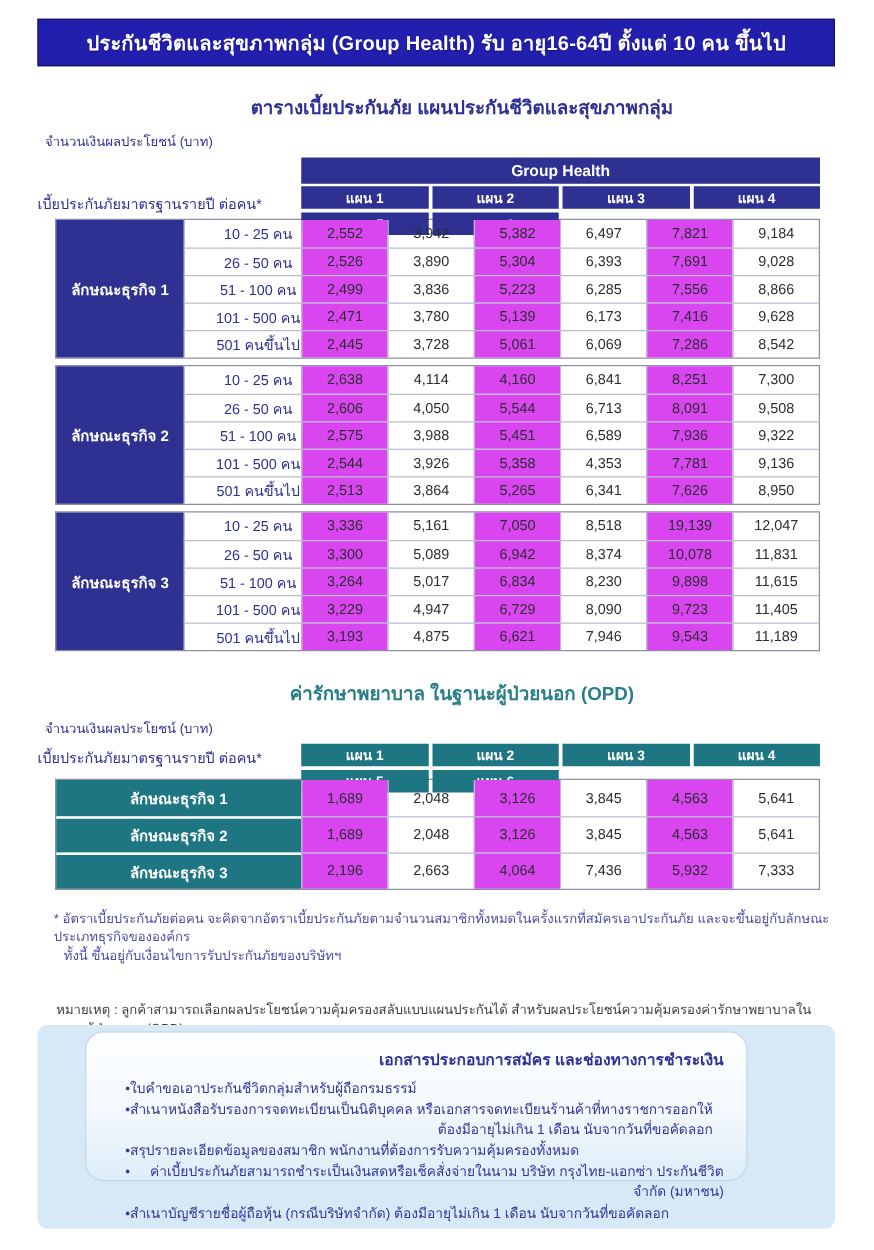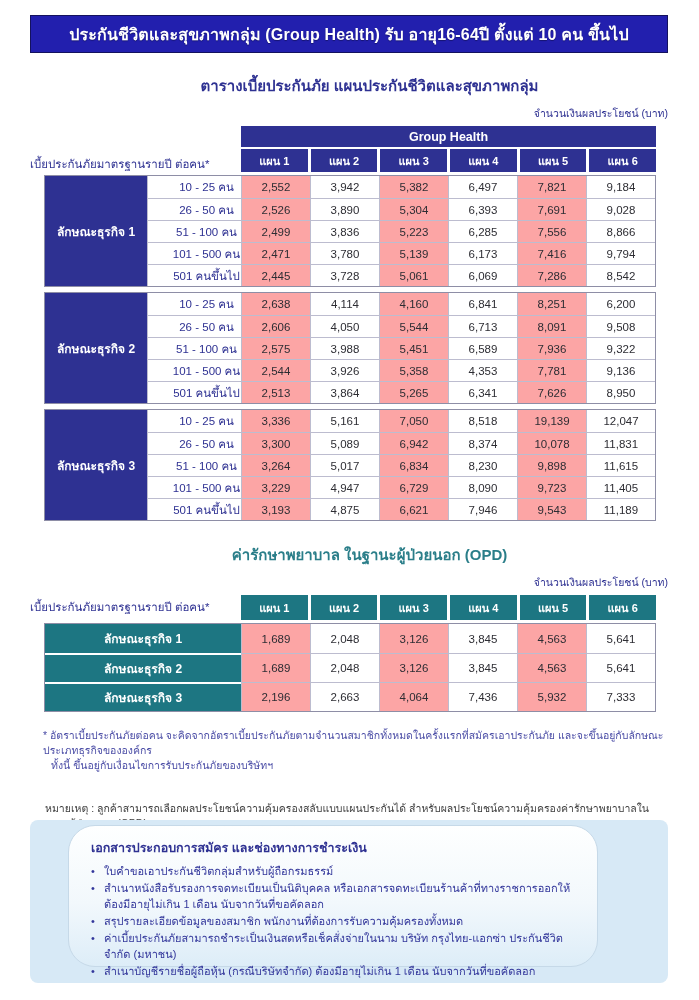--- a/index.html
+++ b/index.html
@@ -13,35 +13,35 @@
     margin:15px 31px 0 30px; height:38px; background:#221fae;
     border:1px solid #14125e;
     display:flex; align-items:center; justify-content:center;
   }
   .title-bar .t {
     color:#ffffff; font-weight:bold; font-size:16px; letter-spacing:.2px;
     text-shadow:0 1px 1px rgba(0,0,0,.35); white-space:nowrap;
   }
   .sec-title { margin:21px 0 0 40px; font-size:15px; font-weight:bold; color:#2e3192;text-align:center; }
   .sec-title.opd { color:#2a7e89; margin-top:22px; }
-  .benefit-note { text-align:right; margin:7px 31px 4px 0; font-size:10.5px; color:#2e3192; }
+  .benefit-note { text-align:left; margin:7px 31px 4px 0; font-size:10.5px; color:#2e3192;padding-left:36px; }
 
   .tbl { position:relative; }
   .left-header { position:absolute; left:30px; font-size:11.5px; color:#2e3192; white-space:nowrap; }
   .tbl.life .left-header { top:27px; height:23px; line-height:23px; }
   .tbl.opd  .left-header { top:0;    height:25px; line-height:25px; }
 
   .gh-header {
     margin-left:241px; width:415px; height:21px; background:#2e3192;
     color:#fff; font-weight:bold; font-size:12.5px;
     display:flex; align-items:center; justify-content:center;
   }
   .plan-row {
     margin-left:241px; width:415px; display:grid;
-    grid-template-columns:repeat(6,1fr); gap:3px; margin-top:2px;
+    grid-template-columns:repeat(4,1fr); gap:3px; margin-top:2px;
   }
   .tbl.life .plan-row { height:23px; }
   .tbl.opd  .plan-row { height:25px; }
   .plan-chip {
     background:#2e3192; color:#fff; font-size:11px; font-weight:bold;
     display:flex; align-items:center; justify-content:center;
   }
   .tbl.opd .plan-chip { background:#1d7682; }
 
   .grp {
@@ -54,21 +54,21 @@
   .grp .biz {
     grid-row:1/6; background:#2e3192; color:#fff; font-weight:bold; font-size:12px;
     display:flex; align-items:center; justify-content:center;
   }
   .cell {
     display:flex; align-items:center; justify-content:center;
     font-size:11.5px; border-left:1px solid #bcbccf;
   }
   .cell.rt { border-top:1px solid #bcbccf; }
   .cell.size { color:#2e3192;padding-left:24px; }
-  .cell.alt { background:#fca5a5; }
+  .cell.alt { background:#d946ef; }
   .cell.num { color:#2d2d33; }
 
   .opd-body {
     margin-left:44px; margin-top:3px; width:612px; display:grid;
     grid-template-columns:196px repeat(6,69px); grid-auto-rows:29px;
     border:1px solid #8e8ea6; background:#fff;
   }
   .opd-body .biz2 {
     background:#1d7682; color:#fff; font-weight:bold; font-size:12px;
     display:flex; align-items:center; justify-content:center;
@@ -78,23 +78,23 @@
   .footnote { margin:16px 28px 0 43px; font-size:10.5px; color:#4b4da6; line-height:1.45; }
   .footnote .l2 { margin-left:8px; }
   .remark { margin:27px 28px 0 45px; font-size:10.5px; color:#3d3d3d; line-height:1.5; }
   .remark .l2 { margin-left:50px; }
 
   .band {
     position:absolute; left:30px; top:820px; width:638px; height:163px;
     background:#d7e9f6; border-radius:8px;
   }
   .card {
-    position:absolute; left:38px; top:5px; width:530px; height:142px;
+    position:absolute; left:38px; top:5px; width:530px; height:120px;
     background:linear-gradient(180deg,#feffff 0%,#f2f8fc 55%,#ddedf8 100%);
-    border:1px solid #c6d9e8; border-radius:27px; padding:12px 18px 10px 22px;
+    border:1px solid #c6d9e8; border-radius:15px; padding:12px 18px 10px 22px;text-align:right;
   }
   .card-title { font-size:12.5px; font-weight:bold; color:#2e3192; margin-bottom:6px; }
   .doc-list { list-style:none; }
   .doc-list li { display:flex; font-size:11px; color:#33379b; line-height:1.45; margin-bottom:1px; }
   .doc-list .bul { width:13px; flex:none; }
   .doc-list .txt { white-space:pre-line; }
 </style>
 </head>
 <body>
 
@@ -139,38 +139,38 @@
         <div class="cell num alt rt">5,223</div>
         <div class="cell num rt">6,285</div>
         <div class="cell num alt rt">7,556</div>
         <div class="cell num rt">8,866</div>
         <div class="cell size rt">101 - 500 คน</div>
         <div class="cell num alt rt">2,471</div>
         <div class="cell num rt">3,780</div>
         <div class="cell num alt rt">5,139</div>
         <div class="cell num rt">6,173</div>
         <div class="cell num alt rt">7,416</div>
-        <div class="cell num rt">9,794</div>
+        <div class="cell num rt">9,628</div>
         <div class="cell size rt">501 คนขึ้นไป</div>
         <div class="cell num alt rt">2,445</div>
         <div class="cell num rt">3,728</div>
         <div class="cell num alt rt">5,061</div>
         <div class="cell num rt">6,069</div>
         <div class="cell num alt rt">7,286</div>
         <div class="cell num rt">8,542</div>
       </div>
       <div class="grp">
         <div class="biz">ลักษณะธุรกิจ 2</div>
         <div class="cell size">10 - 25 คน</div>
         <div class="cell num alt">2,638</div>
         <div class="cell num">4,114</div>
         <div class="cell num alt">4,160</div>
         <div class="cell num">6,841</div>
         <div class="cell num alt">8,251</div>
-        <div class="cell num">6,200</div>
+        <div class="cell num">7,300</div>
         <div class="cell size rt">26 - 50 คน</div>
         <div class="cell num alt rt">2,606</div>
         <div class="cell num rt">4,050</div>
         <div class="cell num alt rt">5,544</div>
         <div class="cell num rt">6,713</div>
         <div class="cell num alt rt">8,091</div>
         <div class="cell num rt">9,508</div>
         <div class="cell size rt">51 - 100 คน</div>
         <div class="cell num alt rt">2,575</div>
         <div class="cell num rt">3,988</div>

